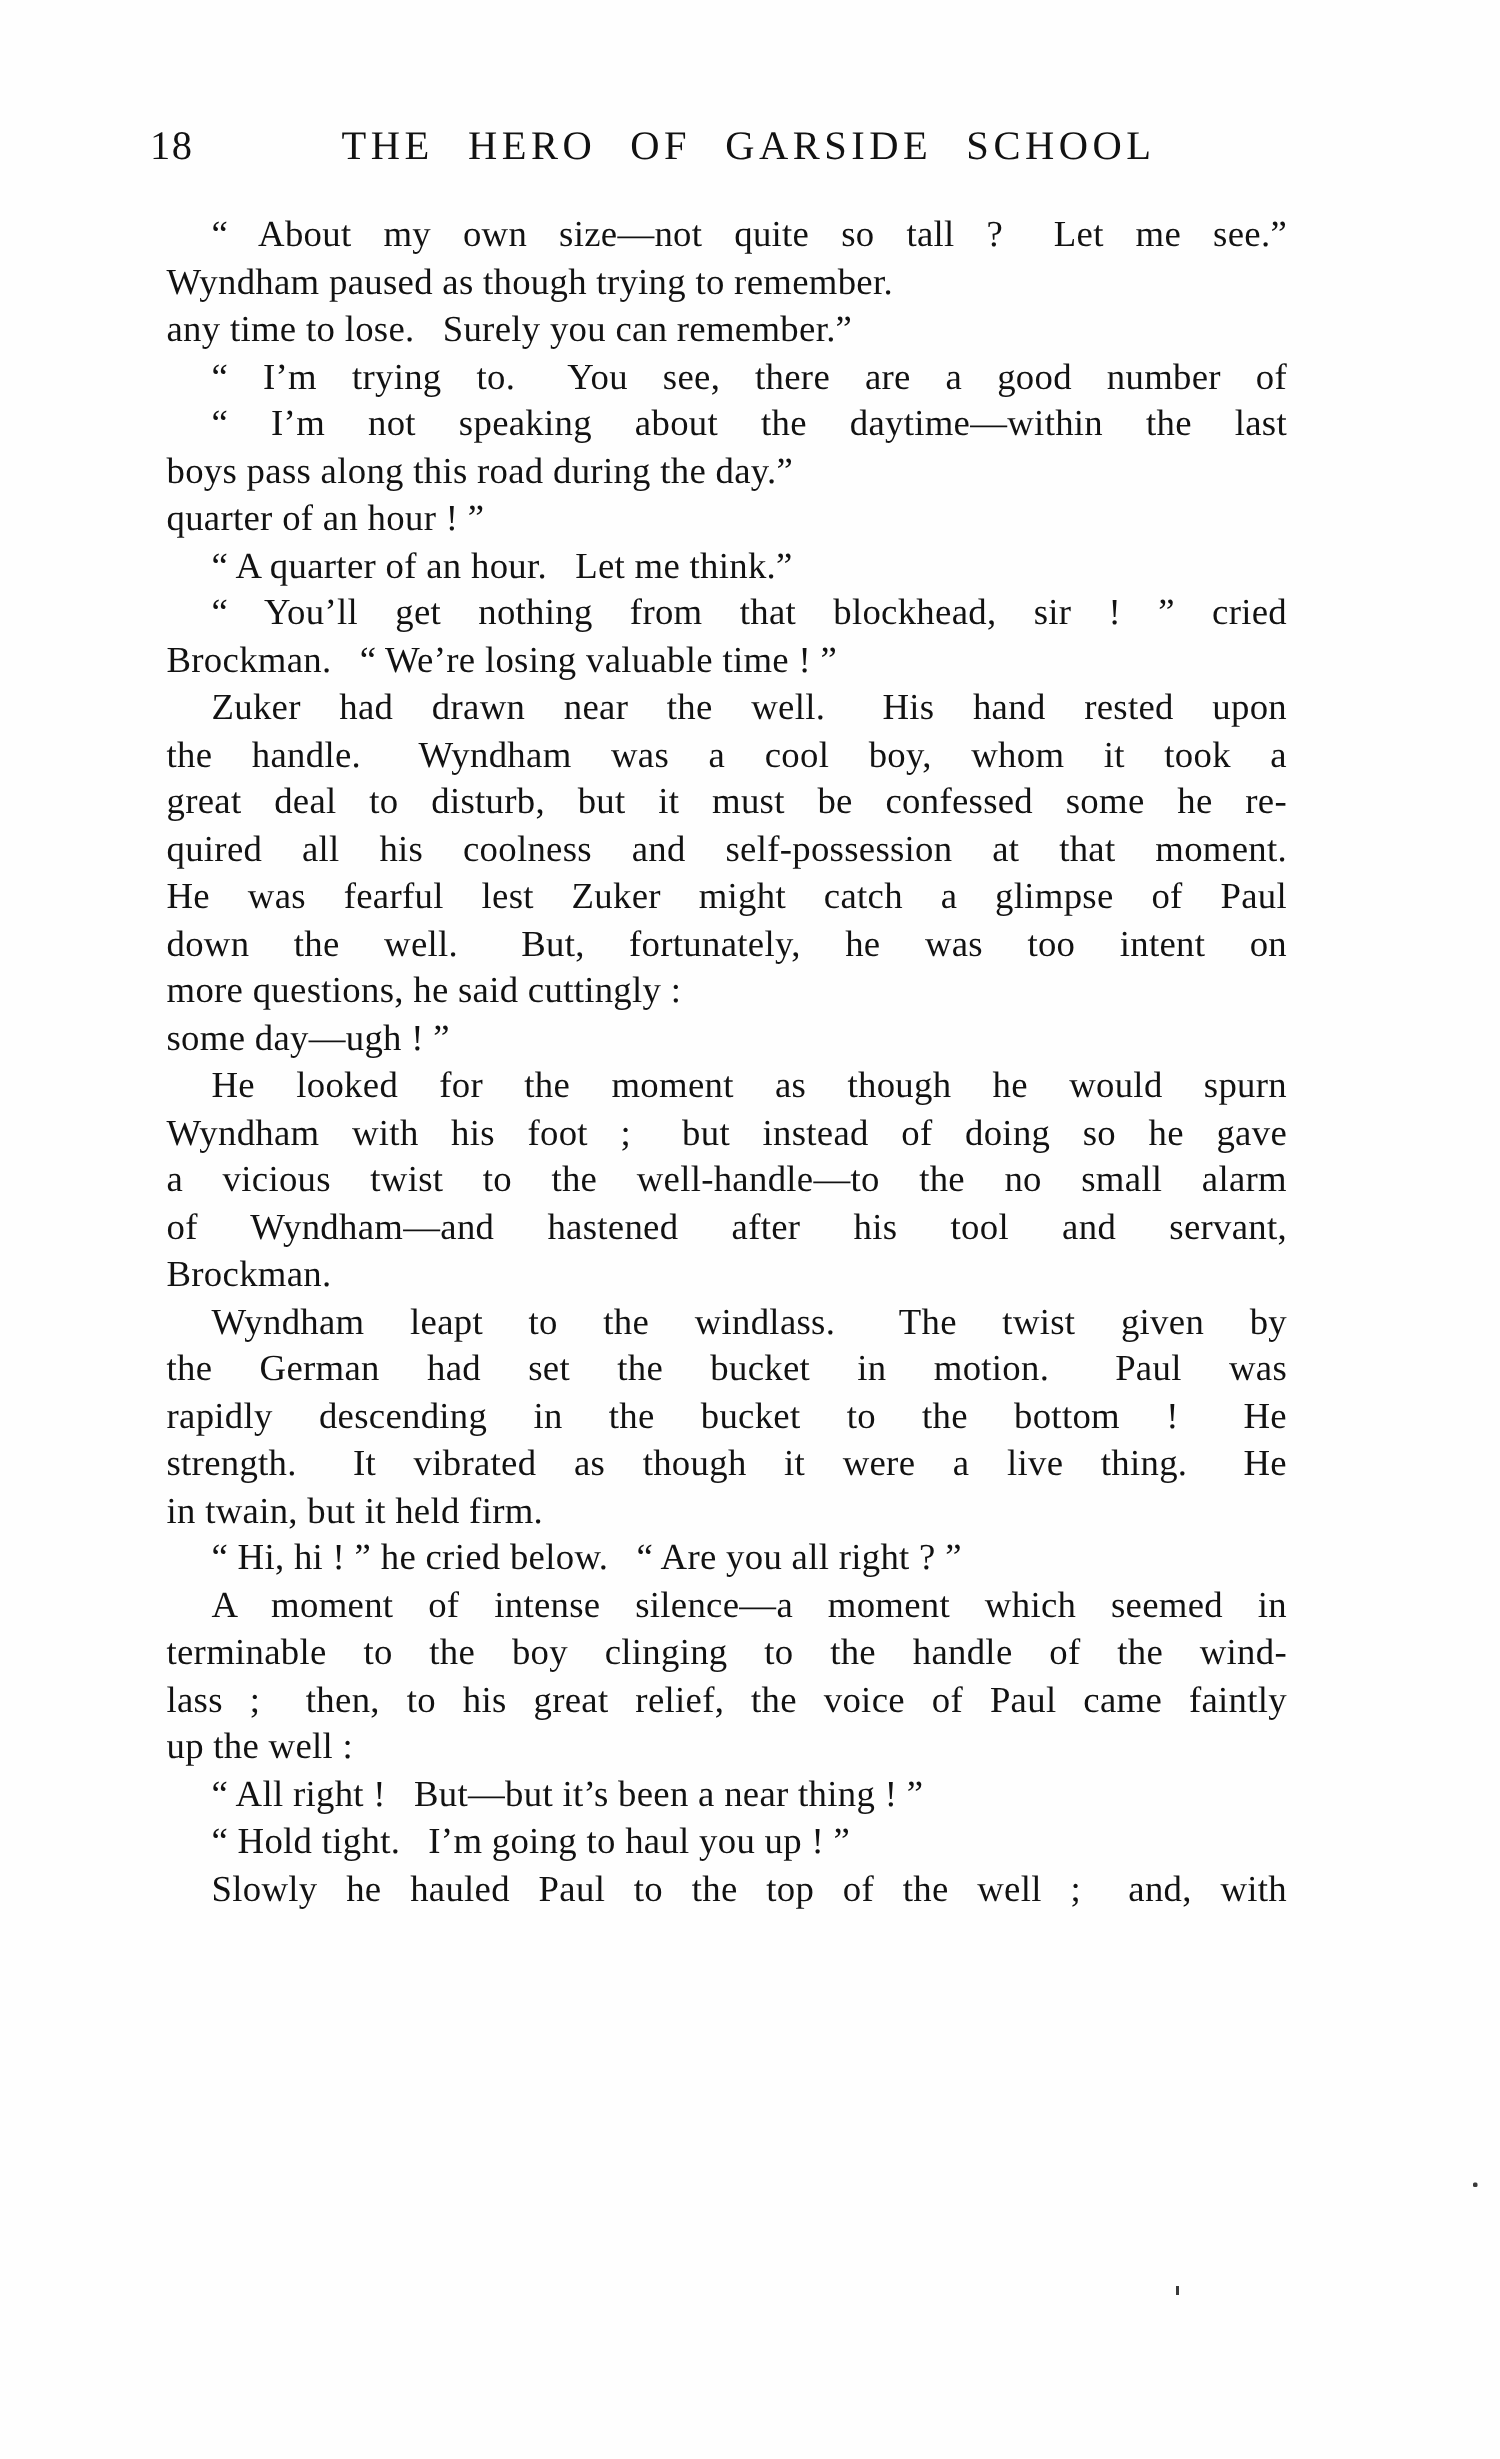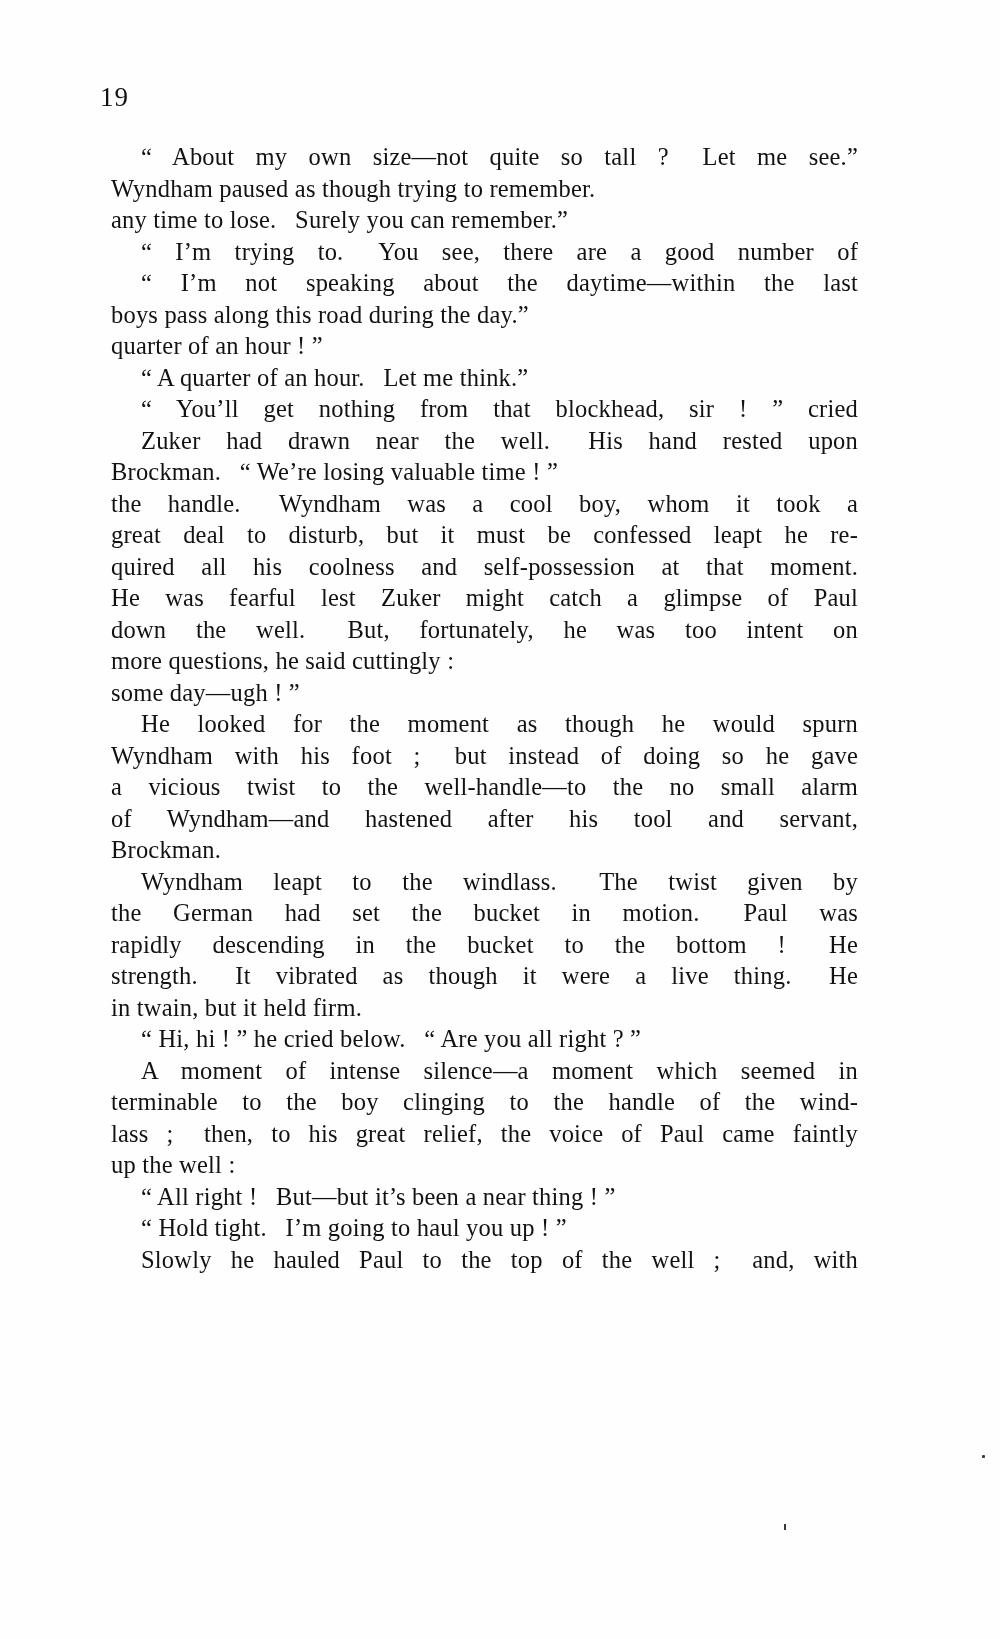--- a/index.html
+++ b/index.html
@@ -69,37 +69,38 @@
   }
   .speck-1 { left: 982px; top: 1455px; width: 3px; height: 3px; border-radius: 1px; }
   .speck-2 { left: 784px; top: 1524px; width: 2px; height: 6px; }
 </style>
 </head>
 <body>
 
 <div class="page">
 
   <div class="running-head">
-    <span class="page-number">19</span>
+    <span class="page-number">18</span>
+    <span class="running-title">THE HERO OF GARSIDE SCHOOL</span>
   </div>
 
   <div class="body-text">
       <div class="text-line j indent">“ About my own size—not quite so tall ?  Let me see.”</div>
       <div class="text-line">Wyndham paused as though trying to remember.</div>
       <div class="text-line">any time to lose.  Surely you can remember.”</div>
       <div class="text-line j indent">“ I’m trying to.  You see, there are a good number of</div>
       <div class="text-line j indent">“ I’m not speaking about the daytime—within the last</div>
       <div class="text-line">boys pass along this road during the day.”</div>
       <div class="text-line">quarter of an hour ! ”</div>
       <div class="text-line indent">“ A quarter of an hour.  Let me think.”</div>
       <div class="text-line j indent">“ You’ll get nothing from that blockhead, sir ! ” cried</div>
+      <div class="text-line">Brockman.  “ We’re losing valuable time ! ”</div>
       <div class="text-line j indent">Zuker had drawn near the well.  His hand rested upon</div>
-      <div class="text-line">Brockman.  “ We’re losing valuable time ! ”</div>
       <div class="text-line j">the handle.  Wyndham was a cool boy, whom it took a</div>
-      <div class="text-line j">great deal to disturb, but it must be confessed leapt he re-</div>
+      <div class="text-line j">great deal to disturb, but it must be confessed some he re-</div>
       <div class="text-line j">quired all his coolness and self-possession at that moment.</div>
       <div class="text-line j">He was fearful lest Zuker might catch a glimpse of Paul</div>
       <div class="text-line j">down the well.  But, fortunately, he was too intent on</div>
       <div class="text-line">more questions, he said cuttingly :</div>
       <div class="text-line">some day—ugh ! ”</div>
       <div class="text-line j indent">He looked for the moment as though he would spurn</div>
       <div class="text-line j">Wyndham with his foot ;  but instead of doing so he gave</div>
       <div class="text-line j">a vicious twist to the well-handle—to the no small alarm</div>
       <div class="text-line j">of Wyndham—and hastened after his tool and servant,</div>
       <div class="text-line">Brockman.</div>

